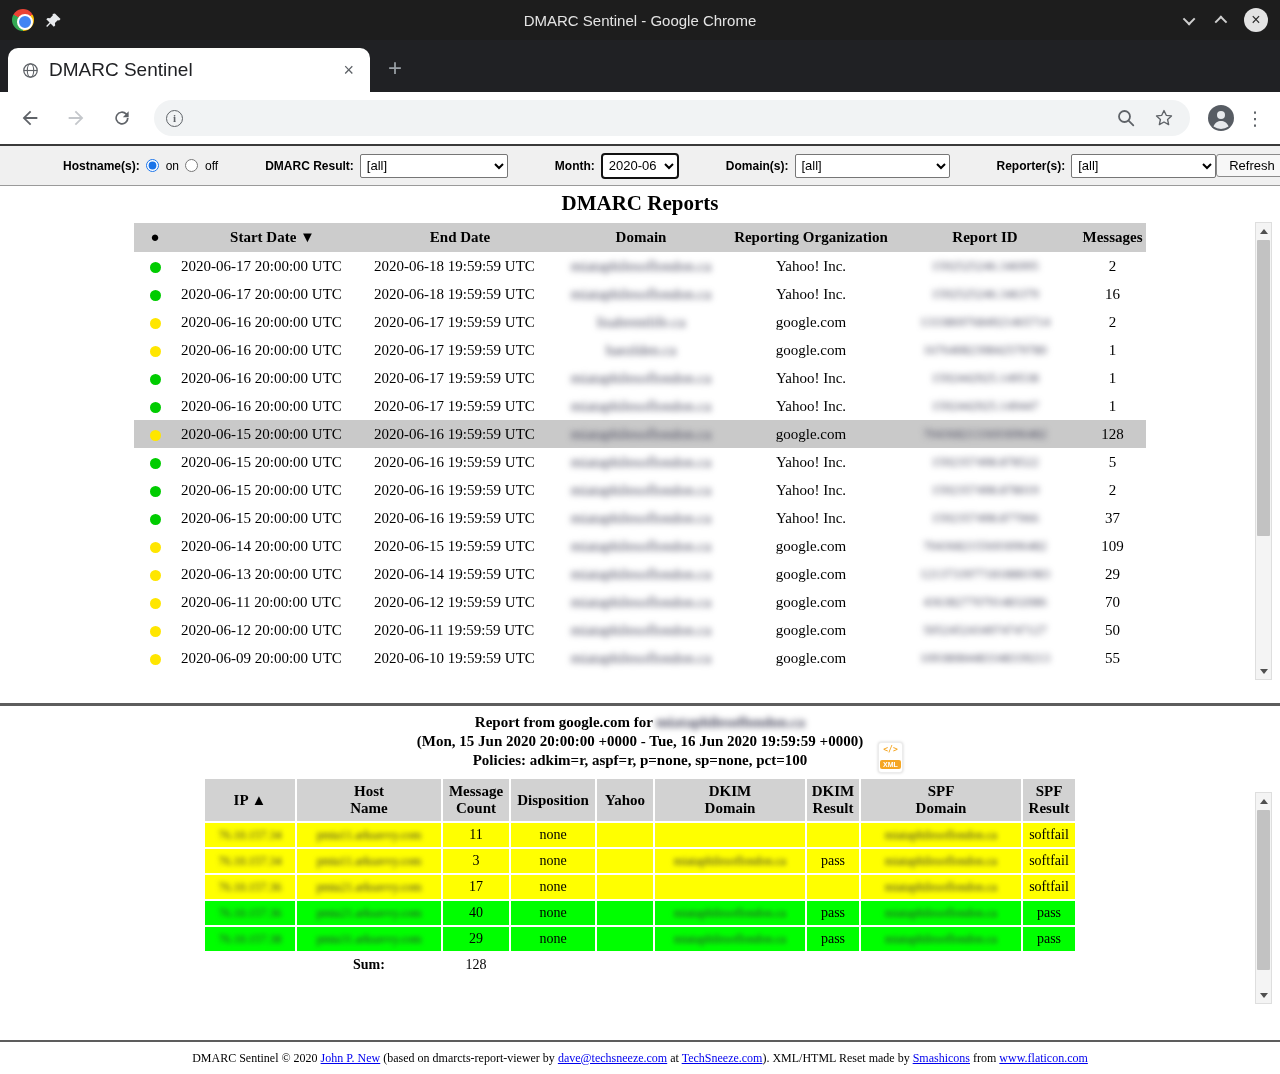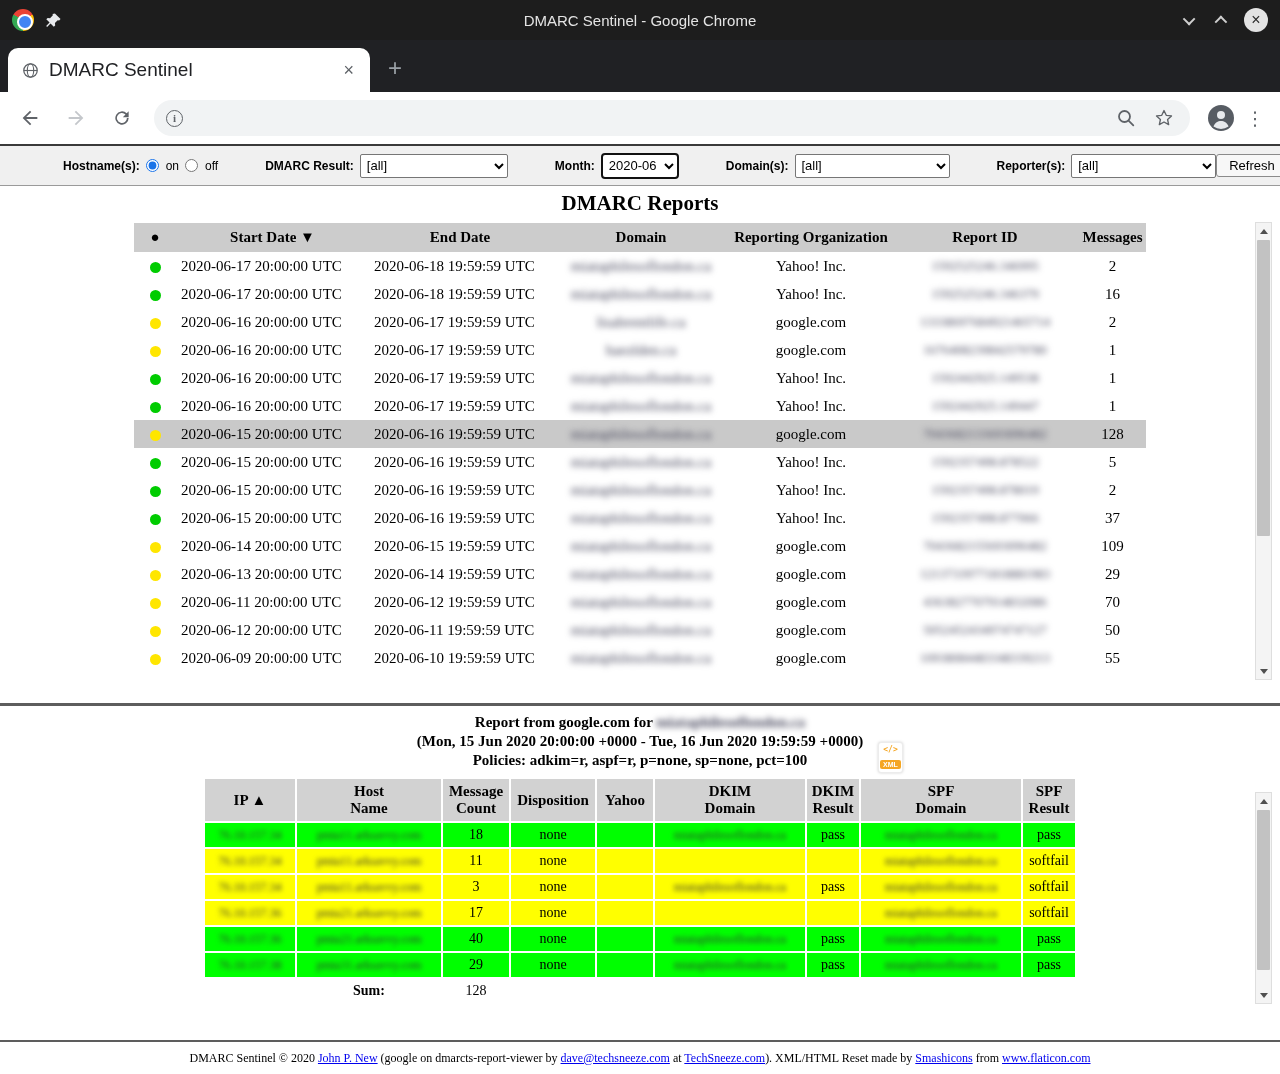--- a/index.html
+++ b/index.html
@@ -440,31 +440,20 @@
           <th>DKIM
 Result</th>
           <th>SPF
 Domain</th>
           <th>SPF
 Result</th>
         </tr>
       </thead>
       <tbody id="detail-body">
           <tr>
-            <td style="background:#00ff00"><span class="blur small">76.10.157.34</span></td>
-            <td style="background:#00ff00"><span class="blur small">pmta11.arksavvy.com</span></td>
-            <td style="background:#00ff00">18</td>
-            <td style="background:#00ff00">none</td>
-            <td style="background:#00ff00"></td>
-            <td style="background:#00ff00"><span class="blur small">miataphilesoflondon.ca</span></td>
-            <td style="background:#00ff00">pass</td>
-            <td style="background:#00ff00"><span class="blur small">miataphilesoflondon.ca</span></td>
-            <td style="background:#00ff00">pass</td>
-          </tr>
-          <tr>
             <td style="background:#ffff00"><span class="blur small">76.10.157.34</span></td>
             <td style="background:#ffff00"><span class="blur small">pmta11.arksavvy.com</span></td>
             <td style="background:#ffff00">11</td>
             <td style="background:#ffff00">none</td>
             <td style="background:#ffff00"></td>
             <td style="background:#ffff00"></td>
             <td style="background:#ffff00"></td>
             <td style="background:#ffff00"><span class="blur small">miataphilesoflondon.ca</span></td>
             <td style="background:#ffff00">softfail</td>
           </tr>
@@ -525,16 +514,16 @@
       <div class="sb-track">
         <div class="sb-thumb"></div>
       </div>
       <div class="sb-btn down"></div>
     </div>
   </div>
 
   <div class="frame-div2"></div>
 
   <div class="footer">
-    <span id="footer-text"><span>DMARC Sentinel © 2020 </span><a href="#">John P. New</a><span> (google on dmarcts-report-viewer by </span><a href="#">dave@techsneeze.com</a><span> at </span><a href="#">TechSneeze.com</a><span>). XML/HTML Reset made by </span><a href="#">Smashicons</a><span> from </span><a href="#">www.flaticon.com</a></span>
+    <span id="footer-text"><span>DMARC Sentinel © 2020 </span><a href="#">John P. New</a><span> (based on dmarcts-report-viewer by </span><a href="#">dave@techsneeze.com</a><span> at </span><a href="#">TechSneeze.com</a><span>). XML/HTML Reset made by </span><a href="#">Smashicons</a><span> from </span><a href="#">www.flaticon.com</a></span>
   </div>
 
 </div>
 
 </body></html>

